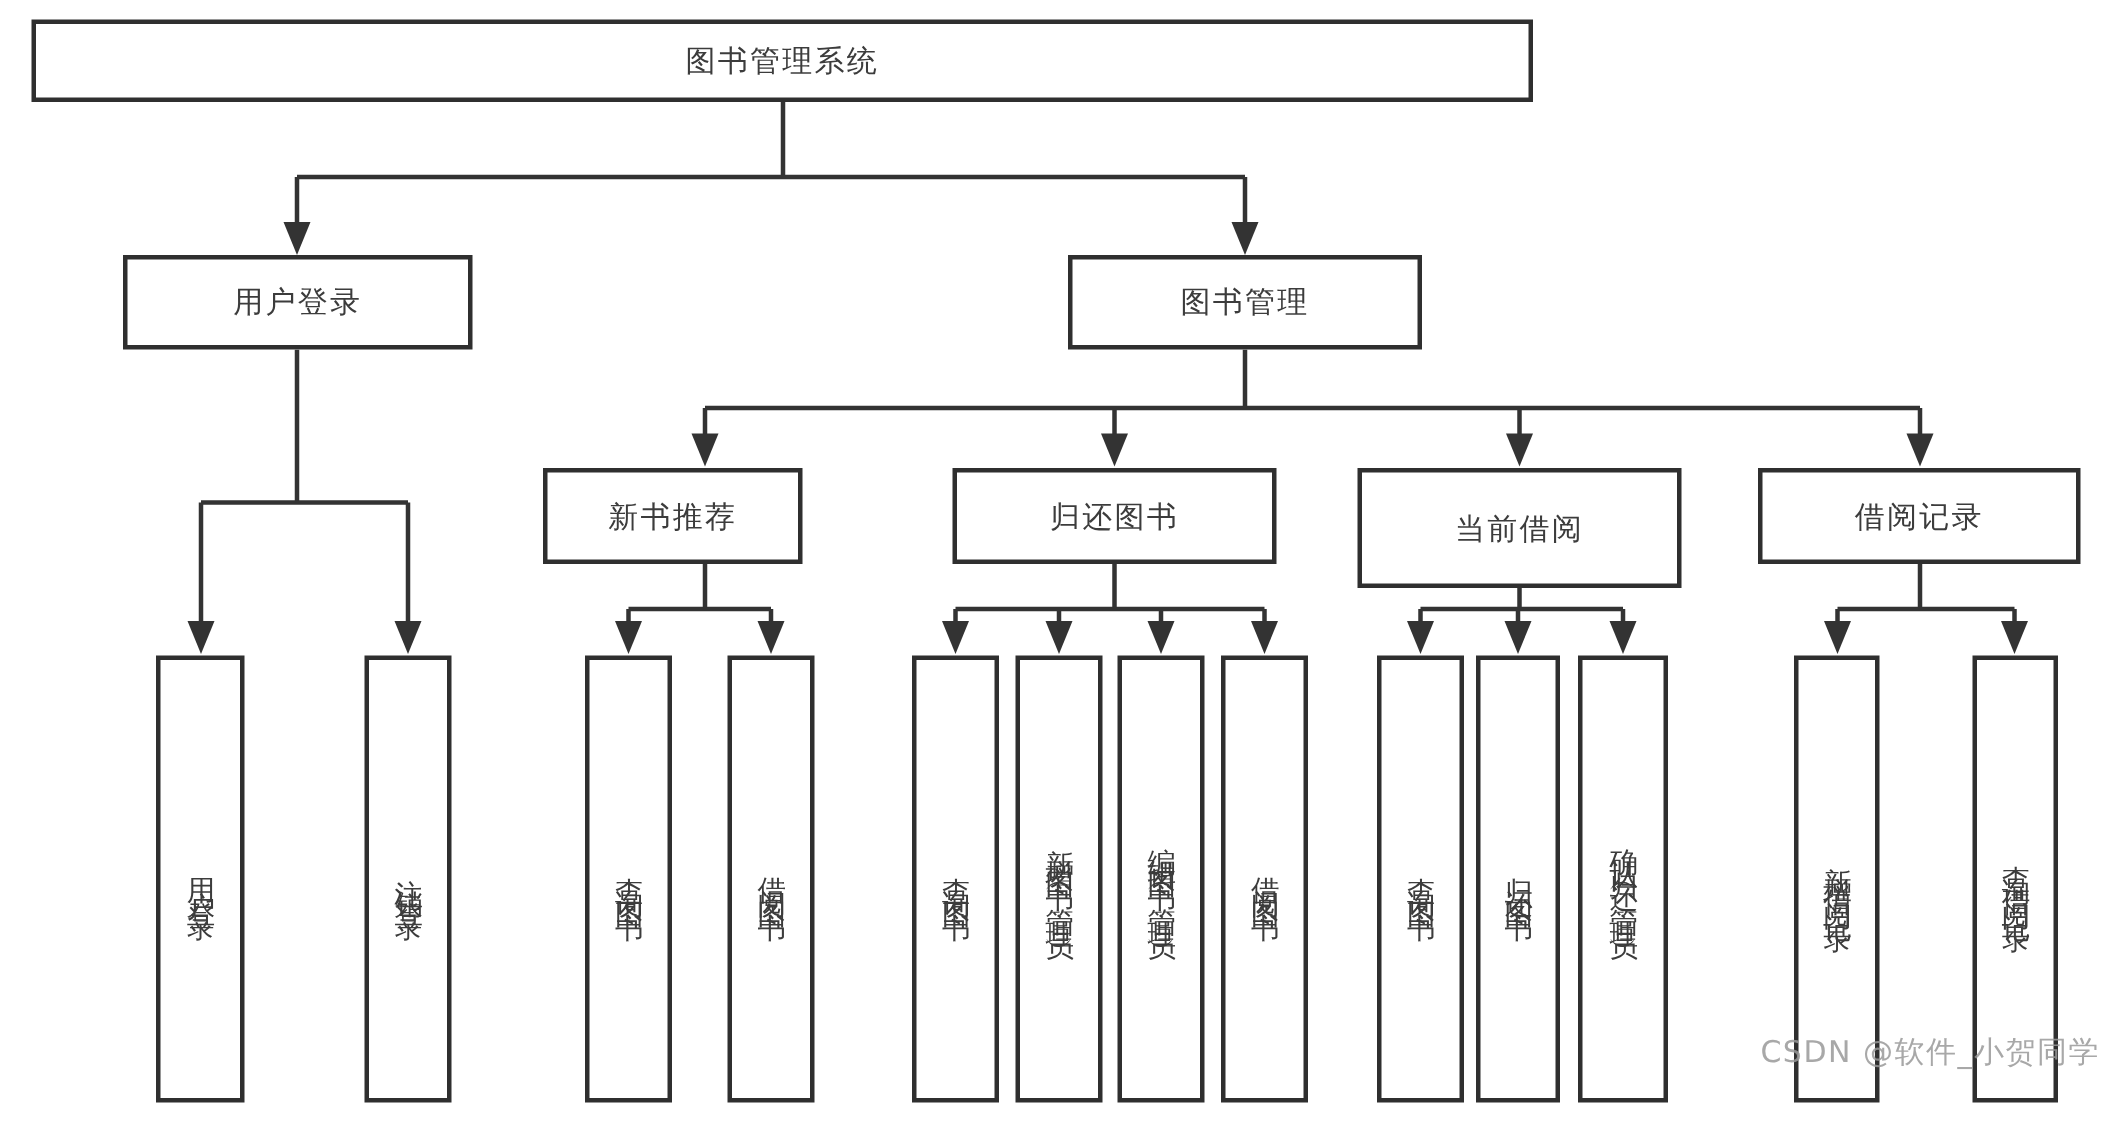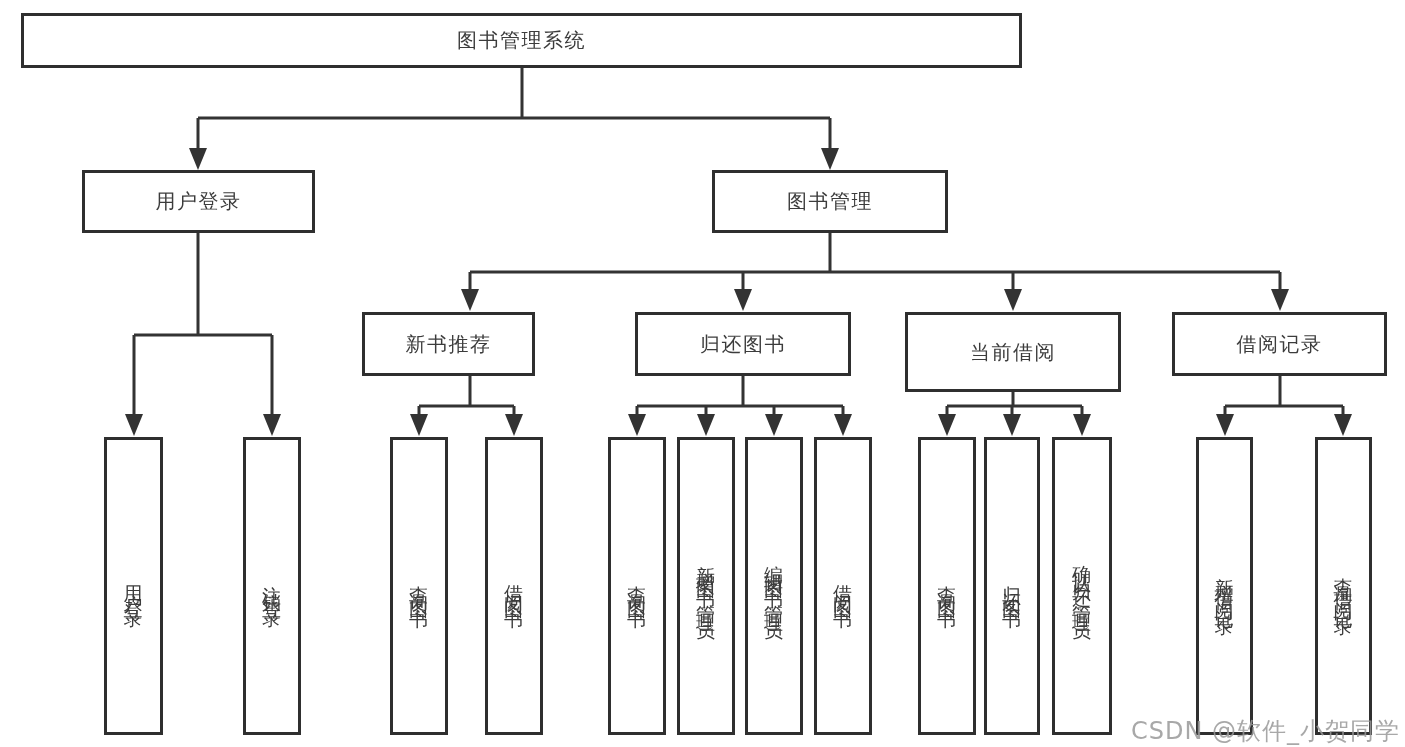--- a/index.html
+++ b/index.html
@@ -43,22 +43,22 @@
     writing-mode: vertical-rl;
     text-orientation: mixed;
     font-size: 19px;
     color: #3c3c3c;
     letter-spacing: 8px;
     line-height: 1;
   }
   .watermark {
     position: absolute;
     right: 5px;
-    top: 715px;
-    font-size: 24px;
+    top: 688px;
+    font-size: 20px;
     color: rgba(153, 153, 153, 0.85);
     letter-spacing: 1px;
     z-index: 5;
     white-space: nowrap;
   }
 </style>
 </head>
 <body>
 
 <div class="stage">

